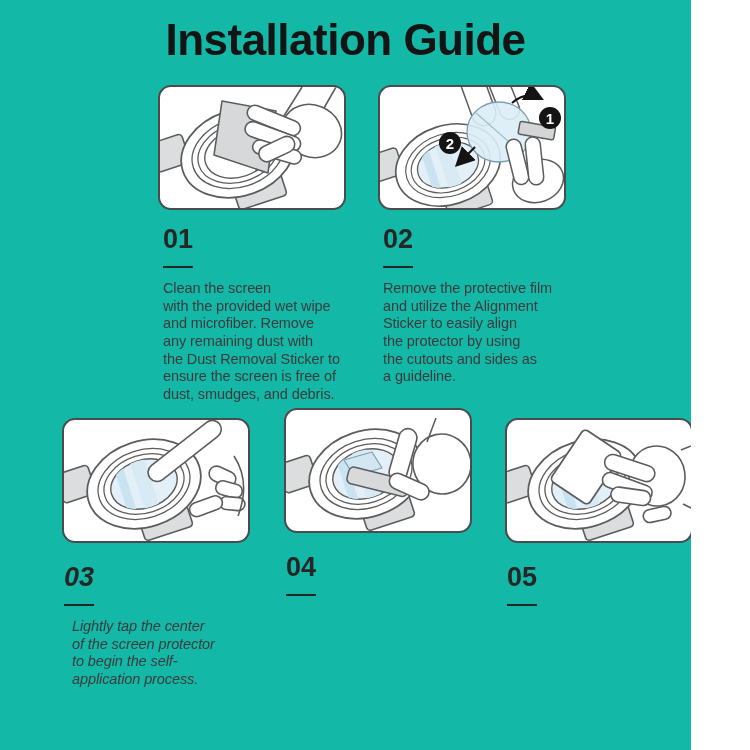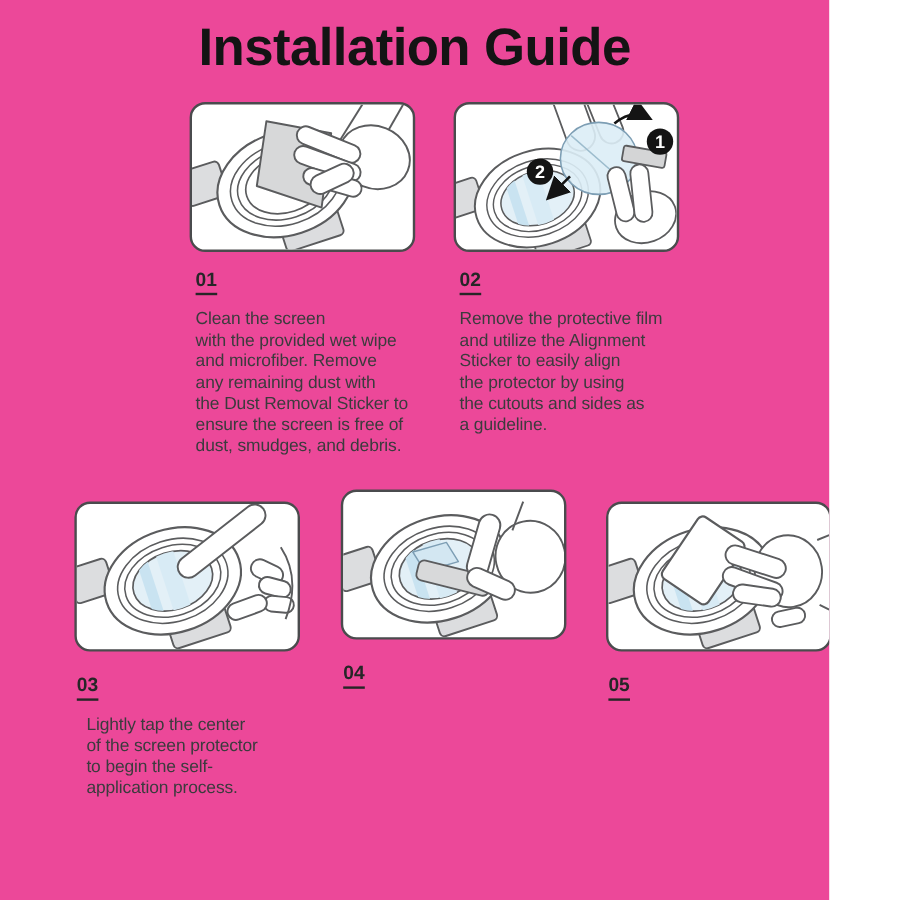--- a/index.html
+++ b/index.html
@@ -1,32 +1,32 @@
 <!DOCTYPE html>
 <html><head>
 <meta charset="utf-8">
 <style>
   html,body{margin:0;padding:0;background:#ffffff;}
-  .canvas{position:relative;width:691px;height:750px;background:#ec4899;
+  .canvas{position:relative;width:691px;height:750px;background:#14b8a6;
           font-family:"Liberation Sans",sans-serif;overflow:hidden;}
   .title{position:absolute;top:18px;left:0;width:100%;text-align:center;
          font-size:44px;font-weight:700;color:#141414;letter-spacing:-0.5px;line-height:1;}
   .step{position:absolute;width:189px;}
   .figure{width:184px;height:121px;border:2.5px solid #4a4b4d;border-radius:13px;
           background:#ffffff;overflow:hidden;}
   .figure svg{display:block;width:184px;height:121px;}
-  .step-number{display:inline-block;margin:16px 0 0 5px;font-size:16px;font-weight:700;
-               color:#262627;line-height:1;border-bottom:2.5px solid #262627;padding-bottom:2px;}
+  .step-number{display:inline-block;margin:16px 0 0 5px;font-size:27px;font-weight:700;
+               color:#262627;line-height:1;border-bottom:2.5px solid #262627;padding-bottom:13px;}
   .row2 .step-number{margin-top:21px;margin-left:2px;}
   .step-text{margin:12px 0 0 5px;width:206px;font-size:14.5px;line-height:1.22;
              color:#3b3b3d;white-space:pre-line;letter-spacing:-0.1px;}
   .row2 .step-text{margin-left:10px;}
   #step-01{left:158px;top:85px;}
   #step-02{left:378px;top:85px;}
-  #step-03{left:62px;top:418px;}
+  #step-03{left:62px;top:418px;font-style:italic;}
   #step-04{left:284px;top:408px;}
   #step-05{left:505px;top:418px;}
   .badge-num{font:700 15px "Liberation Sans",sans-serif;fill:#ffffff;}
 </style>
 </head>
 <body>
 
 <svg width="0" height="0" style="position:absolute" aria-hidden="true">
   <defs>
     <marker id="arrowhead" markerWidth="9" markerHeight="9" refX="7" refY="4.5" orient="auto">

